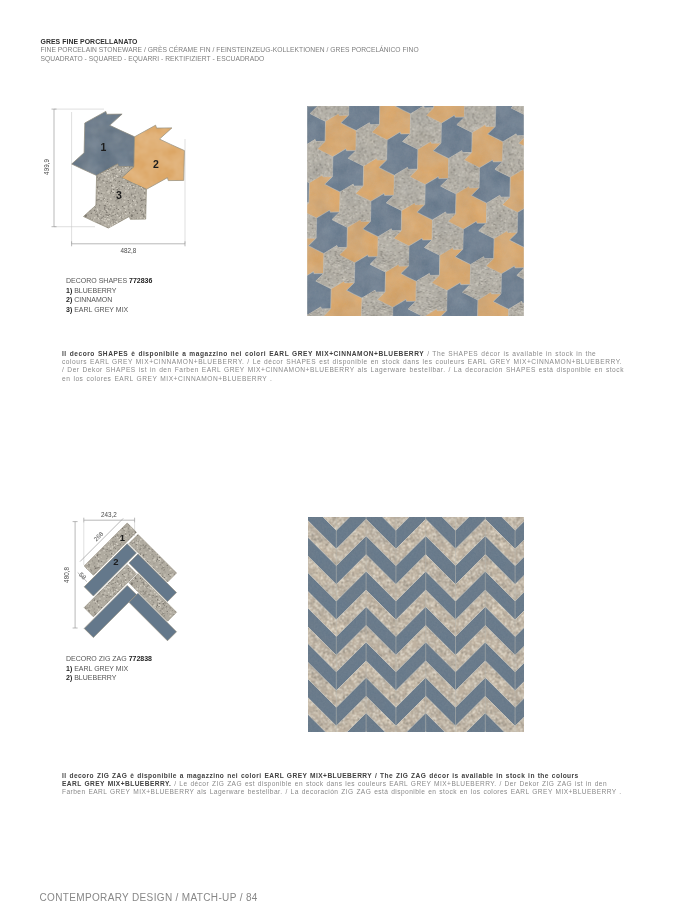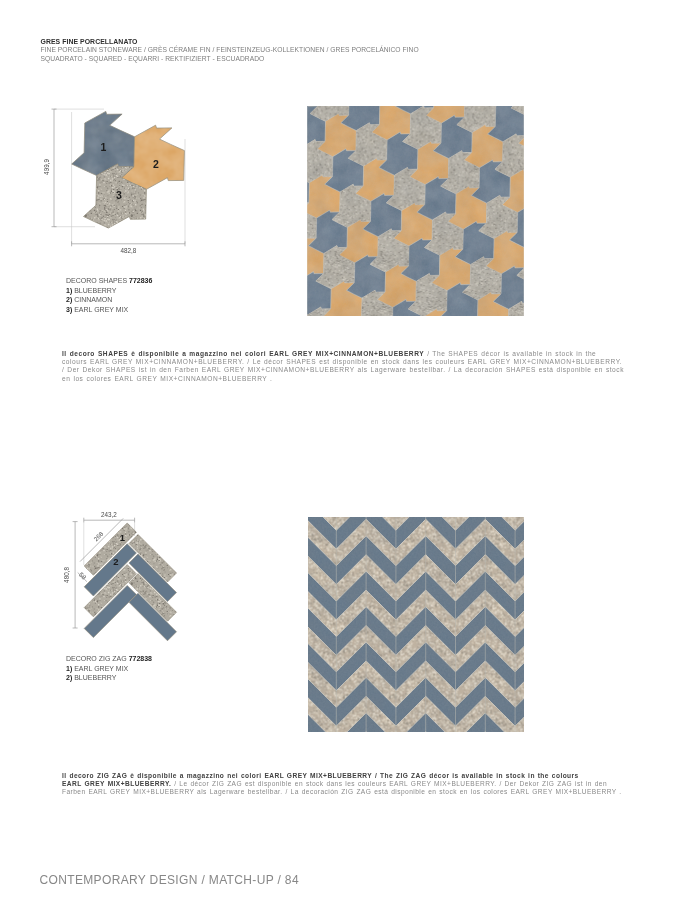--- a/index.html
+++ b/index.html
@@ -2,21 +2,21 @@
 <html><head><meta charset="utf-8"><style>
 
 html,body{margin:0;padding:0;background:#ffffff;width:678px;height:904px;overflow:hidden;}
 body{font-family:"Liberation Sans", sans-serif;position:relative;}
 .hdr{position:absolute;left:40.5px;top:37.5px;font-size:6.7px;line-height:8.7px;color:#7d7d7d;letter-spacing:0.05px;white-space:nowrap;}
 .hdr b{color:#2e2e2e;font-size:6.9px;}
 .cap{position:absolute;font-size:7px;line-height:9.55px;color:#555;letter-spacing:0px;white-space:nowrap;}
 .cap b{color:#1f1f1f;}
 .para{position:absolute;left:62px;font-size:6.6px;line-height:8.48px;color:#8a8a8a;white-space:nowrap;letter-spacing:0.54px;word-spacing:0.6px;}
 .para b{color:#414141;}
-.foot{position:absolute;left:39.5px;top:873px;font-size:12px;color:#878787;letter-spacing:0.35px;white-space:nowrap;}
+.foot{position:absolute;left:39.5px;top:892px;font-size:10px;color:#878787;letter-spacing:0.35px;white-space:nowrap;}
 
 </style></head><body>
 
 <div class="hdr"><b>GRES FINE PORCELLANATO</b><br>FINE PORCELAIN STONEWARE / GRÈS CÉRAME FIN / FEINSTEINZEUG-KOLLEKTIONEN / GRES PORCELÁNICO FINO<br>SQUADRATO - SQUARED - EQUARRI - REKTIFIZIERT - ESCUADRADO</div>
 <svg width="0" height="0" style="position:absolute" xmlns="http://www.w3.org/2000/svg">
     <defs>
 <pattern id="greytx" width="46" height="46" patternUnits="userSpaceOnUse">
 <path d="M9.1,34.3h0.7v0.7h-0.7ZM27.1,2.8h1.2v1.2h-1.2ZM28.2,38.2h0.9v0.9h-0.9ZM9.4,9.0h1.1v1.1h-1.1ZM16.6,44.5h1.1v1.1h-1.1ZM42.5,44.1h0.8v0.8h-0.8ZM42.4,11.9h1.1v1.1h-1.1ZM24.1,23.7h1.1v1.1h-1.1ZM37.5,44.4h0.9v0.9h-0.9ZM29.0,32.4h0.9v0.9h-0.9ZM41.9,35.7h0.9v0.9h-0.9ZM3.0,15.6h0.9v0.9h-0.9ZM30.3,45.8h0.8v0.8h-0.8ZM40.3,1.0h1.2v1.2h-1.2ZM20.3,38.8h1.2v1.2h-1.2ZM10.5,42.1h1.1v1.1h-1.1ZM35.6,15.7h1.2v1.2h-1.2ZM5.2,2.2h1.1v1.1h-1.1ZM15.0,20.0h1.4v1.4h-1.4ZM26.1,6.8h0.9v0.9h-0.9ZM1.9,25.7h1.3v1.3h-1.3ZM40.8,42.3h1.0v1.0h-1.0ZM8.3,38.7h0.8v0.8h-0.8ZM37.0,28.2h1.0v1.0h-1.0ZM36.6,28.7h1.1v1.1h-1.1ZM35.7,22.2h1.1v1.1h-1.1ZM21.9,25.1h0.8v0.8h-0.8ZM45.3,17.9h1.3v1.3h-1.3ZM1.9,1.6h1.2v1.2h-1.2ZM18.0,8.4h1.0v1.0h-1.0ZM32.0,3.7h0.9v0.9h-0.9ZM42.5,14.3h0.7v0.7h-0.7ZM29.3,15.3h1.1v1.1h-1.1ZM2.9,23.3h0.8v0.8h-0.8ZM30.0,22.1h1.0v1.0h-1.0ZM30.2,2.4h0.9v0.9h-0.9ZM13.6,43.5h0.7v0.7h-0.7ZM11.0,14.8h1.0v1.0h-1.0ZM7.0,20.4h1.3v1.3h-1.3ZM44.7,28.7h1.2v1.2h-1.2ZM21.6,21.0h0.9v0.9h-0.9ZM12.5,24.6h1.0v1.0h-1.0ZM15.7,24.4h1.4v1.4h-1.4ZM31.8,32.4h1.3v1.3h-1.3ZM37.4,19.2h1.0v1.0h-1.0ZM23.6,3.1h1.1v1.1h-1.1ZM15.0,14.9h1.1v1.1h-1.1ZM12.8,33.6h0.7v0.7h-0.7ZM6.1,8.3h1.2v1.2h-1.2ZM6.9,15.3h0.7v0.7h-0.7ZM36.4,33.5h1.4v1.4h-1.4ZM26.1,24.9h1.1v1.1h-1.1ZM14.3,21.0h1.1v1.1h-1.1ZM20.3,30.6h1.4v1.4h-1.4ZM34.3,12.3h0.7v0.7h-0.7ZM43.4,1.7h0.9v0.9h-0.9ZM28.7,12.9h1.1v1.1h-1.1ZM8.1,29.6h1.3v1.3h-1.3ZM18.8,37.9h1.3v1.3h-1.3ZM2.9,15.7h1.3v1.3h-1.3ZM2.6,13.7h0.9v0.9h-0.9ZM12.2,25.6h0.7v0.7h-0.7ZM43.6,45.2h1.1v1.1h-1.1ZM24.8,14.9h0.9v0.9h-0.9ZM8.8,8.9h0.9v0.9h-0.9ZM15.2,32.9h1.0v1.0h-1.0ZM3.2,27.7h0.9v0.9h-0.9ZM39.1,31.6h1.3v1.3h-1.3ZM21.1,5.0h1.2v1.2h-1.2ZM5.4,16.3h0.8v0.8h-0.8ZM3.2,30.4h0.7v0.7h-0.7ZM42.7,25.1h0.8v0.8h-0.8ZM20.6,7.7h1.1v1.1h-1.1ZM14.9,17.0h1.0v1.0h-1.0ZM38.9,10.3h1.3v1.3h-1.3ZM17.6,25.3h1.0v1.0h-1.0ZM12.0,23.3h1.1v1.1h-1.1ZM42.8,39.5h0.7v0.7h-0.7ZM13.6,29.9h1.4v1.4h-1.4ZM8.6,35.2h1.3v1.3h-1.3ZM43.8,37.5h1.2v1.2h-1.2ZM31.3,28.5h0.9v0.9h-0.9ZM26.9,42.8h1.2v1.2h-1.2ZM20.5,27.4h1.1v1.1h-1.1ZM8.6,5.3h1.0v1.0h-1.0ZM27.6,36.5h1.0v1.0h-1.0ZM14.5,27.1h1.1v1.1h-1.1ZM11.6,20.9h0.8v0.8h-0.8ZM1.6,14.1h0.9v0.9h-0.9ZM9.6,33.0h0.9v0.9h-0.9ZM40.0,16.1h1.4v1.4h-1.4ZM39.2,31.4h1.4v1.4h-1.4ZM23.6,10.3h1.1v1.1h-1.1ZM6.2,40.6h1.0v1.0h-1.0ZM14.7,43.1h1.0v1.0h-1.0ZM45.8,41.0h1.1v1.1h-1.1ZM1.4,43.4h0.9v0.9h-0.9ZM21.6,12.2h1.1v1.1h-1.1ZM33.3,39.6h1.4v1.4h-1.4ZM39.2,30.3h1.3v1.3h-1.3ZM39.7,31.1h1.1v1.1h-1.1ZM36.5,4.1h1.3v1.3h-1.3ZM38.8,40.2h0.9v0.9h-0.9ZM15.5,30.8h1.3v1.3h-1.3ZM13.3,25.9h1.2v1.2h-1.2ZM4.6,38.6h1.2v1.2h-1.2ZM24.7,5.1h1.3v1.3h-1.3ZM5.2,30.4h1.4v1.4h-1.4ZM18.6,21.3h1.3v1.3h-1.3ZM6.0,31.2h0.7v0.7h-0.7ZM11.8,38.4h0.9v0.9h-0.9ZM4.2,32.2h0.9v0.9h-0.9ZM11.7,14.3h0.9v0.9h-0.9ZM19.3,4.8h0.8v0.8h-0.8ZM28.1,8.3h1.0v1.0h-1.0ZM14.9,27.7h1.2v1.2h-1.2ZM18.9,6.6h1.3v1.3h-1.3ZM24.8,14.1h1.3v1.3h-1.3ZM35.0,43.7h1.3v1.3h-1.3ZM29.3,33.3h1.3v1.3h-1.3ZM3.5,20.0h0.9v0.9h-0.9ZM41.1,36.8h0.7v0.7h-0.7ZM22.9,30.0h1.1v1.1h-1.1ZM40.6,9.6h0.9v0.9h-0.9ZM35.1,40.4h1.0v1.0h-1.0ZM12.6,25.1h1.0v1.0h-1.0ZM36.8,12.7h1.0v1.0h-1.0ZM38.8,1.3h0.9v0.9h-0.9ZM5.3,31.9h1.1v1.1h-1.1ZM14.0,28.1h0.8v0.8h-0.8ZM18.8,1.0h1.4v1.4h-1.4ZM14.4,45.3h0.8v0.8h-0.8ZM23.6,35.8h1.4v1.4h-1.4ZM1.8,42.5h1.1v1.1h-1.1ZM7.9,44.7h0.8v0.8h-0.8ZM25.4,28.4h1.0v1.0h-1.0ZM23.0,42.5h0.8v0.8h-0.8ZM18.3,43.9h1.1v1.1h-1.1ZM34.1,0.9h1.0v1.0h-1.0ZM20.5,41.6h1.1v1.1h-1.1ZM4.4,3.3h0.8v0.8h-0.8ZM39.7,19.5h1.0v1.0h-1.0ZM23.4,38.6h0.8v0.8h-0.8ZM4.7,3.3h1.3v1.3h-1.3ZM3.4,15.5h1.3v1.3h-1.3ZM33.2,27.6h1.0v1.0h-1.0ZM22.8,41.9h0.8v0.8h-0.8ZM43.0,25.8h1.4v1.4h-1.4ZM31.4,17.8h0.9v0.9h-0.9ZM25.2,39.1h0.7v0.7h-0.7ZM28.3,5.0h1.0v1.0h-1.0ZM36.2,17.7h1.3v1.3h-1.3ZM17.0,30.2h1.2v1.2h-1.2ZM5.5,15.0h1.1v1.1h-1.1ZM27.6,31.4h0.8v0.8h-0.8ZM4.3,29.6h1.2v1.2h-1.2ZM38.8,8.7h0.9v0.9h-0.9ZM10.9,31.7h1.1v1.1h-1.1ZM27.0,1.5h1.3v1.3h-1.3ZM12.5,21.1h1.3v1.3h-1.3ZM41.1,35.9h1.2v1.2h-1.2ZM24.8,28.8h0.8v0.8h-0.8ZM6.4,8.9h0.9v0.9h-0.9ZM21.8,35.0h0.8v0.8h-0.8ZM20.3,35.2h1.1v1.1h-1.1ZM18.1,23.5h0.7v0.7h-0.7ZM40.5,27.5h1.1v1.1h-1.1ZM23.8,36.1h0.9v0.9h-0.9ZM40.7,12.5h0.9v0.9h-0.9ZM29.8,1.6h1.4v1.4h-1.4Z" fill="#767169" opacity="1.0"></path>
 <path d="M5.3,32.0h0.9v0.9h-0.9ZM35.9,21.6h1.1v1.1h-1.1ZM6.3,2.4h0.8v0.8h-0.8ZM2.6,41.5h1.2v1.2h-1.2ZM45.3,18.3h1.1v1.1h-1.1ZM41.5,30.3h1.2v1.2h-1.2ZM27.3,3.3h0.8v0.8h-0.8ZM12.0,10.6h0.7v0.7h-0.7ZM28.8,28.3h0.9v0.9h-0.9ZM11.8,27.2h1.1v1.1h-1.1ZM25.0,9.2h1.3v1.3h-1.3ZM7.0,28.3h1.3v1.3h-1.3ZM43.6,24.2h0.9v0.9h-0.9ZM40.1,25.8h0.7v0.7h-0.7ZM43.6,32.3h0.8v0.8h-0.8ZM6.7,22.4h1.2v1.2h-1.2ZM25.4,2.4h0.9v0.9h-0.9ZM33.0,36.4h1.2v1.2h-1.2ZM14.9,3.5h1.3v1.3h-1.3ZM40.0,3.6h1.4v1.4h-1.4ZM22.6,12.7h0.9v0.9h-0.9ZM44.1,17.0h1.3v1.3h-1.3ZM42.7,44.7h1.4v1.4h-1.4ZM36.5,35.5h1.0v1.0h-1.0ZM19.4,15.4h1.2v1.2h-1.2ZM28.8,28.9h1.4v1.4h-1.4ZM31.5,9.4h1.3v1.3h-1.3ZM26.5,32.2h1.1v1.1h-1.1ZM27.5,9.5h1.0v1.0h-1.0ZM15.4,11.2h1.1v1.1h-1.1ZM6.7,40.0h1.4v1.4h-1.4ZM37.9,31.3h0.9v0.9h-0.9ZM26.6,19.6h1.0v1.0h-1.0ZM41.4,23.5h1.1v1.1h-1.1ZM10.1,26.9h0.8v0.8h-0.8ZM25.9,4.0h1.4v1.4h-1.4ZM14.9,3.9h1.4v1.4h-1.4ZM39.8,36.8h1.3v1.3h-1.3ZM2.8,4.9h1.2v1.2h-1.2ZM23.9,21.4h1.2v1.2h-1.2ZM32.5,38.3h0.7v0.7h-0.7ZM39.4,26.8h1.5v1.5h-1.5ZM31.6,15.5h0.8v0.8h-0.8ZM0.0,8.3h1.1v1.1h-1.1ZM26.1,42.7h1.1v1.1h-1.1ZM33.3,36.7h1.3v1.3h-1.3ZM0.9,37.5h1.2v1.2h-1.2ZM19.5,21.4h0.7v0.7h-0.7ZM20.9,36.4h1.3v1.3h-1.3ZM3.7,19.7h1.4v1.4h-1.4ZM18.9,31.5h1.4v1.4h-1.4ZM13.3,35.2h0.9v0.9h-0.9ZM8.5,16.0h1.5v1.5h-1.5ZM24.8,44.6h1.1v1.1h-1.1ZM40.0,25.8h1.4v1.4h-1.4ZM4.6,34.0h1.0v1.0h-1.0ZM14.3,8.4h1.0v1.0h-1.0ZM23.2,16.1h1.5v1.5h-1.5ZM42.7,37.6h1.1v1.1h-1.1ZM23.0,16.3h0.7v0.7h-0.7ZM31.6,20.7h1.2v1.2h-1.2ZM14.3,30.5h1.0v1.0h-1.0ZM7.0,38.9h1.2v1.2h-1.2ZM4.8,14.9h1.2v1.2h-1.2ZM15.2,36.9h1.2v1.2h-1.2ZM14.6,18.7h1.3v1.3h-1.3ZM38.7,42.8h1.0v1.0h-1.0ZM40.6,20.5h1.5v1.5h-1.5ZM13.6,30.1h1.0v1.0h-1.0ZM7.5,33.9h1.1v1.1h-1.1ZM15.3,30.2h1.0v1.0h-1.0ZM10.5,11.6h1.1v1.1h-1.1ZM9.3,43.6h1.1v1.1h-1.1ZM14.1,5.9h1.4v1.4h-1.4ZM43.0,42.8h1.0v1.0h-1.0ZM40.8,26.7h1.3v1.3h-1.3ZM38.0,15.4h0.8v0.8h-0.8ZM2.3,17.2h0.9v0.9h-0.9ZM25.7,43.4h1.1v1.1h-1.1ZM27.4,4.6h1.4v1.4h-1.4ZM41.7,4.1h1.2v1.2h-1.2ZM43.3,6.6h1.1v1.1h-1.1ZM3.9,26.8h1.3v1.3h-1.3ZM13.5,2.1h1.2v1.2h-1.2ZM20.5,26.5h1.1v1.1h-1.1ZM38.8,36.3h0.8v0.8h-0.8ZM1.2,12.3h1.0v1.0h-1.0ZM36.3,4.1h0.8v0.8h-0.8ZM25.3,17.6h1.3v1.3h-1.3ZM26.3,15.3h1.0v1.0h-1.0ZM43.8,22.4h0.9v0.9h-0.9ZM38.9,11.2h1.1v1.1h-1.1ZM40.5,27.4h0.8v0.8h-0.8ZM0.5,2.4h1.2v1.2h-1.2ZM16.6,6.7h1.4v1.4h-1.4ZM37.7,36.1h1.0v1.0h-1.0ZM1.7,20.9h1.4v1.4h-1.4ZM23.2,40.2h1.1v1.1h-1.1ZM33.6,20.5h1.3v1.3h-1.3ZM10.3,25.2h0.9v0.9h-0.9ZM28.9,43.4h1.5v1.5h-1.5ZM41.2,11.6h1.1v1.1h-1.1ZM1.5,10.6h1.5v1.5h-1.5ZM18.3,37.6h1.1v1.1h-1.1ZM24.1,15.0h1.2v1.2h-1.2ZM27.2,45.6h1.5v1.5h-1.5ZM2.6,0.3h0.8v0.8h-0.8ZM2.2,39.0h1.3v1.3h-1.3ZM7.5,2.0h1.1v1.1h-1.1ZM44.4,26.4h1.1v1.1h-1.1ZM41.6,33.1h0.7v0.7h-0.7ZM35.5,43.2h1.3v1.3h-1.3ZM26.0,17.0h1.1v1.1h-1.1ZM27.4,38.6h1.3v1.3h-1.3ZM21.7,25.0h0.8v0.8h-0.8ZM29.7,1.1h1.0v1.0h-1.0ZM16.7,21.9h0.8v0.8h-0.8ZM31.1,38.1h1.2v1.2h-1.2ZM2.1,15.8h0.8v0.8h-0.8ZM7.2,41.3h0.9v0.9h-0.9ZM7.6,43.8h0.9v0.9h-0.9ZM18.4,28.5h1.3v1.3h-1.3ZM20.4,28.6h1.0v1.0h-1.0ZM31.6,8.3h1.3v1.3h-1.3ZM0.2,35.0h0.9v0.9h-0.9ZM31.4,23.5h1.5v1.5h-1.5ZM26.5,31.8h1.0v1.0h-1.0ZM44.0,33.7h1.1v1.1h-1.1ZM21.7,40.8h1.3v1.3h-1.3ZM31.8,36.0h0.7v0.7h-0.7ZM10.7,37.2h0.8v0.8h-0.8ZM29.3,36.0h0.9v0.9h-0.9ZM31.6,17.3h0.7v0.7h-0.7ZM40.6,35.0h1.2v1.2h-1.2ZM5.1,41.7h1.4v1.4h-1.4ZM23.0,33.1h0.7v0.7h-0.7ZM17.6,2.1h0.8v0.8h-0.8ZM42.4,8.4h1.3v1.3h-1.3ZM7.4,26.0h1.4v1.4h-1.4ZM36.3,33.8h1.3v1.3h-1.3ZM25.9,39.0h1.0v1.0h-1.0ZM6.3,41.3h1.1v1.1h-1.1ZM36.2,25.0h1.4v1.4h-1.4ZM25.5,30.4h1.4v1.4h-1.4ZM42.5,12.9h1.4v1.4h-1.4ZM29.9,11.2h1.0v1.0h-1.0ZM13.2,21.9h1.3v1.3h-1.3ZM11.8,38.4h1.0v1.0h-1.0ZM38.8,33.9h1.4v1.4h-1.4ZM21.3,37.9h1.0v1.0h-1.0Z" fill="#948f85" opacity="1.0"></path>
 <path d="M36.2,14.9h0.9v0.9h-0.9ZM18.1,41.8h1.4v1.4h-1.4ZM28.1,25.2h1.2v1.2h-1.2ZM27.1,10.4h0.9v0.9h-0.9ZM27.6,36.0h0.9v0.9h-0.9ZM2.5,45.5h0.8v0.8h-0.8ZM40.9,20.5h0.8v0.8h-0.8ZM16.5,35.7h0.9v0.9h-0.9ZM40.6,35.4h1.1v1.1h-1.1ZM11.6,36.0h1.2v1.2h-1.2ZM35.4,8.5h0.9v0.9h-0.9ZM20.3,20.3h1.1v1.1h-1.1ZM32.9,25.8h1.2v1.2h-1.2ZM33.4,37.8h1.2v1.2h-1.2ZM45.2,39.8h1.4v1.4h-1.4ZM40.8,1.8h1.3v1.3h-1.3ZM16.0,7.8h0.8v0.8h-0.8ZM23.8,36.6h1.3v1.3h-1.3ZM32.1,13.8h1.4v1.4h-1.4ZM20.4,3.0h1.3v1.3h-1.3ZM41.8,38.4h0.8v0.8h-0.8ZM7.3,0.3h1.2v1.2h-1.2ZM24.1,12.5h0.7v0.7h-0.7ZM33.5,29.1h0.9v0.9h-0.9ZM33.8,40.9h1.2v1.2h-1.2ZM37.8,21.7h0.8v0.8h-0.8ZM24.4,3.7h1.2v1.2h-1.2ZM38.7,21.8h1.5v1.5h-1.5ZM29.8,0.5h1.2v1.2h-1.2ZM28.0,32.0h1.1v1.1h-1.1ZM41.9,42.7h0.9v0.9h-0.9ZM26.3,23.4h1.0v1.0h-1.0ZM15.1,25.6h1.2v1.2h-1.2ZM38.1,20.3h0.8v0.8h-0.8ZM40.6,34.8h1.3v1.3h-1.3ZM31.2,0.8h1.3v1.3h-1.3ZM42.6,5.3h1.3v1.3h-1.3ZM16.7,34.9h1.2v1.2h-1.2ZM42.5,16.3h1.2v1.2h-1.2ZM22.0,38.9h1.4v1.4h-1.4ZM30.6,31.3h0.9v0.9h-0.9ZM17.9,14.0h1.4v1.4h-1.4ZM20.8,0.5h1.3v1.3h-1.3ZM5.3,13.2h1.4v1.4h-1.4ZM4.2,4.2h1.0v1.0h-1.0ZM12.4,40.3h1.1v1.1h-1.1ZM32.1,22.3h1.5v1.5h-1.5ZM37.6,0.8h1.3v1.3h-1.3ZM17.9,22.4h1.4v1.4h-1.4ZM29.6,15.4h1.0v1.0h-1.0ZM2.1,33.4h1.1v1.1h-1.1ZM22.0,8.2h1.0v1.0h-1.0ZM15.2,34.6h1.3v1.3h-1.3ZM35.9,3.6h1.4v1.4h-1.4ZM35.9,7.5h1.1v1.1h-1.1ZM2.9,2.6h1.3v1.3h-1.3ZM44.7,36.1h0.8v0.8h-0.8ZM14.9,7.5h1.3v1.3h-1.3ZM31.9,13.6h0.8v0.8h-0.8ZM42.1,7.8h0.8v0.8h-0.8ZM2.2,32.9h1.3v1.3h-1.3ZM13.6,25.1h1.1v1.1h-1.1ZM6.4,6.8h0.8v0.8h-0.8ZM24.5,37.6h1.4v1.4h-1.4ZM44.9,36.6h1.1v1.1h-1.1ZM13.2,13.3h1.2v1.2h-1.2ZM21.9,2.2h1.4v1.4h-1.4ZM4.7,24.6h1.3v1.3h-1.3ZM6.5,30.3h1.4v1.4h-1.4ZM16.6,9.1h1.0v1.0h-1.0ZM11.3,43.9h1.4v1.4h-1.4ZM34.8,5.7h0.9v0.9h-0.9ZM33.8,29.8h0.9v0.9h-0.9ZM9.3,34.9h1.3v1.3h-1.3ZM40.5,11.3h1.4v1.4h-1.4ZM21.6,21.9h1.1v1.1h-1.1ZM24.7,30.7h1.1v1.1h-1.1ZM13.5,36.3h1.5v1.5h-1.5ZM19.7,3.0h1.2v1.2h-1.2ZM41.6,43.4h0.8v0.8h-0.8ZM15.8,6.6h1.5v1.5h-1.5ZM11.8,15.0h1.1v1.1h-1.1ZM19.8,40.2h1.5v1.5h-1.5ZM21.4,9.0h0.8v0.8h-0.8ZM27.0,33.1h1.4v1.4h-1.4ZM43.6,36.4h1.3v1.3h-1.3ZM45.2,41.7h1.4v1.4h-1.4ZM38.7,2.5h1.0v1.0h-1.0ZM11.9,1.9h0.9v0.9h-0.9ZM15.9,39.8h1.5v1.5h-1.5ZM31.3,40.4h1.5v1.5h-1.5ZM8.5,14.6h1.1v1.1h-1.1ZM5.9,5.9h1.4v1.4h-1.4ZM40.5,26.6h1.4v1.4h-1.4ZM21.2,6.5h1.4v1.4h-1.4ZM14.9,32.0h1.3v1.3h-1.3ZM5.8,33.9h1.1v1.1h-1.1ZM41.0,37.5h0.7v0.7h-0.7ZM1.1,35.5h0.9v0.9h-0.9ZM34.8,45.5h0.9v0.9h-0.9ZM25.1,30.9h1.4v1.4h-1.4ZM34.5,0.8h1.3v1.3h-1.3ZM33.1,6.3h1.4v1.4h-1.4ZM20.0,6.3h1.4v1.4h-1.4ZM34.8,14.7h0.8v0.8h-0.8ZM40.8,15.7h1.3v1.3h-1.3ZM12.4,34.1h1.4v1.4h-1.4ZM13.0,17.9h1.1v1.1h-1.1ZM40.2,44.0h1.3v1.3h-1.3ZM7.8,12.1h0.9v0.9h-0.9ZM6.1,11.3h1.3v1.3h-1.3ZM43.0,20.0h1.4v1.4h-1.4ZM32.9,28.9h1.1v1.1h-1.1ZM17.0,19.3h1.3v1.3h-1.3ZM34.0,21.4h1.3v1.3h-1.3ZM7.4,19.4h1.1v1.1h-1.1ZM9.5,11.5h1.3v1.3h-1.3ZM5.2,26.3h1.2v1.2h-1.2ZM37.8,41.3h0.9v0.9h-0.9ZM31.8,16.9h1.5v1.5h-1.5Z" fill="#d6d1c6" opacity="1.0"></path>

